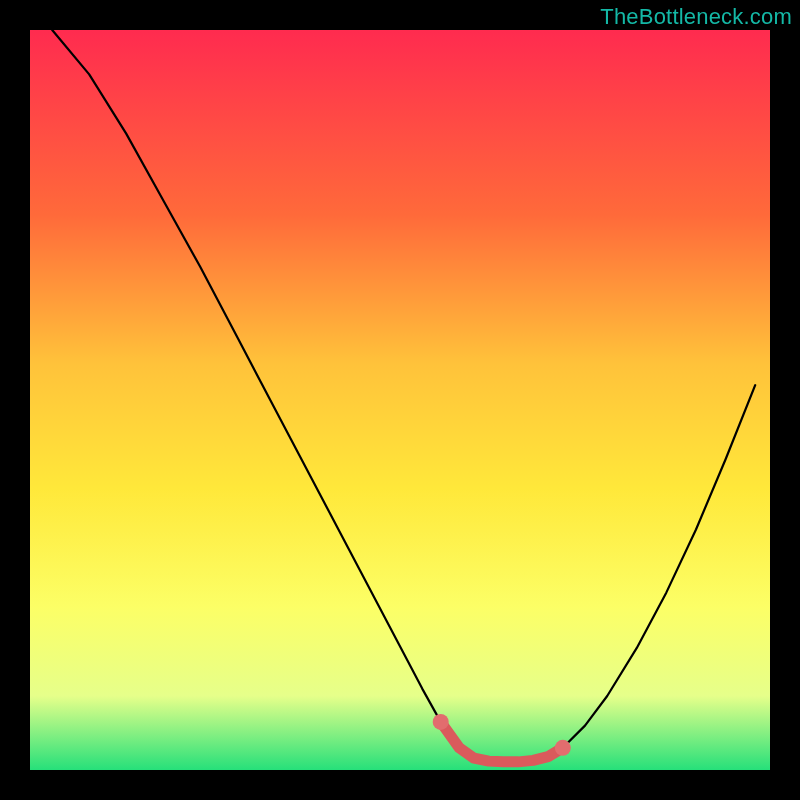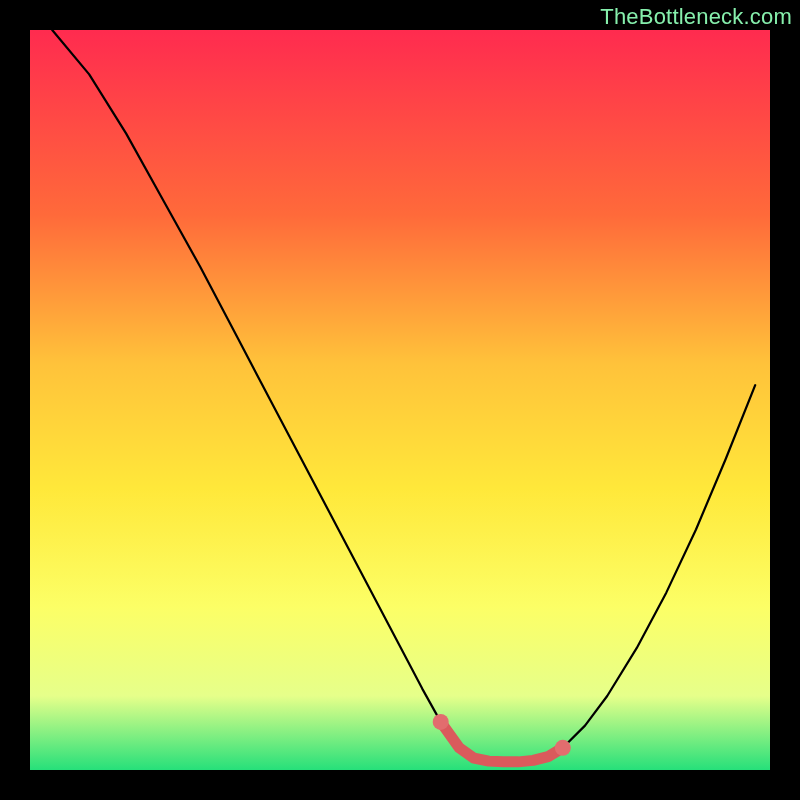--- a/index.html
+++ b/index.html
@@ -13,21 +13,21 @@
   }
   .wrap {
     position: relative;
     width: 800px;
     height: 800px;
   }
   .attribution {
     position: absolute;
     top: 4px;
     right: 8px;
-    color: #86efac;
+    color: #14b8a6;
     font-size: 22px;
     font-weight: 400;
     letter-spacing: 0.2px;
   }
   svg {
     display: block;
   }
 </style>
 </head>
 <body>

